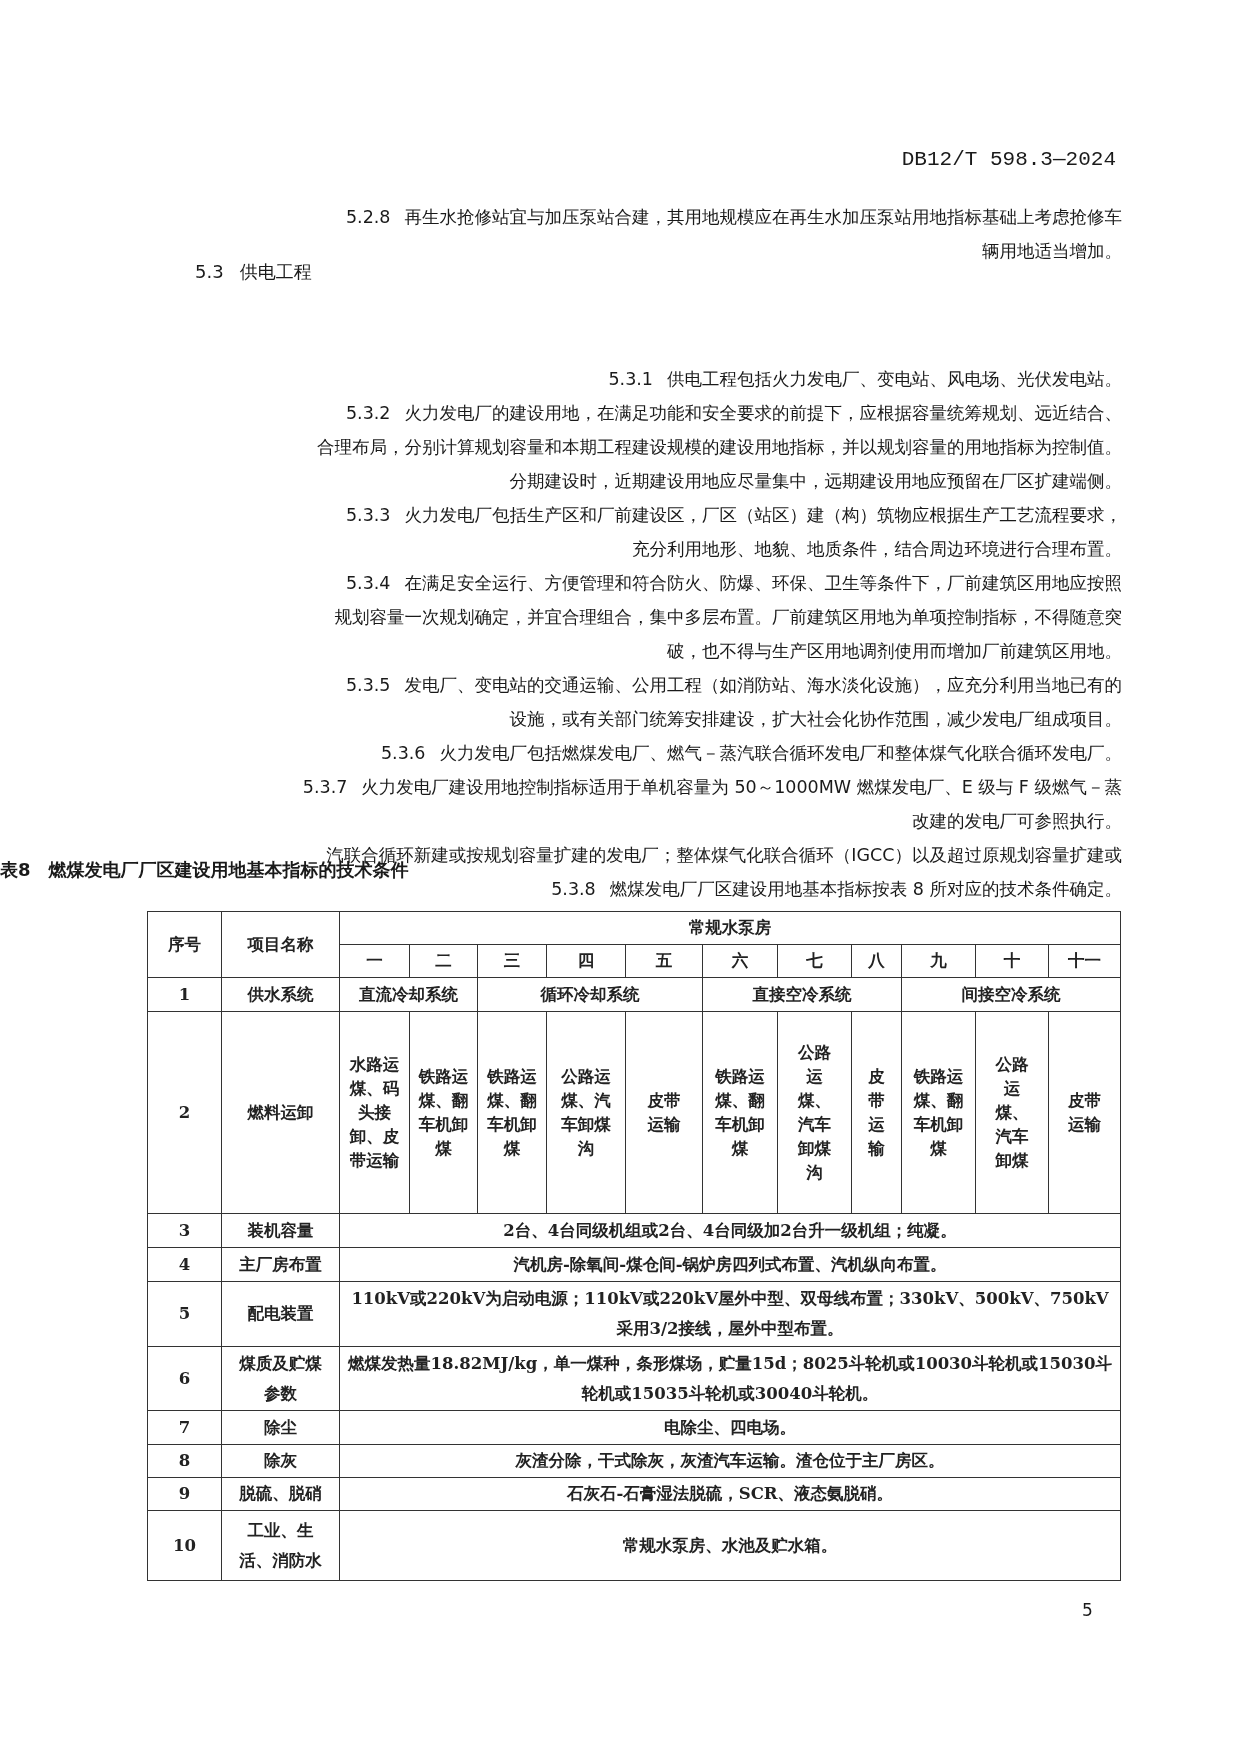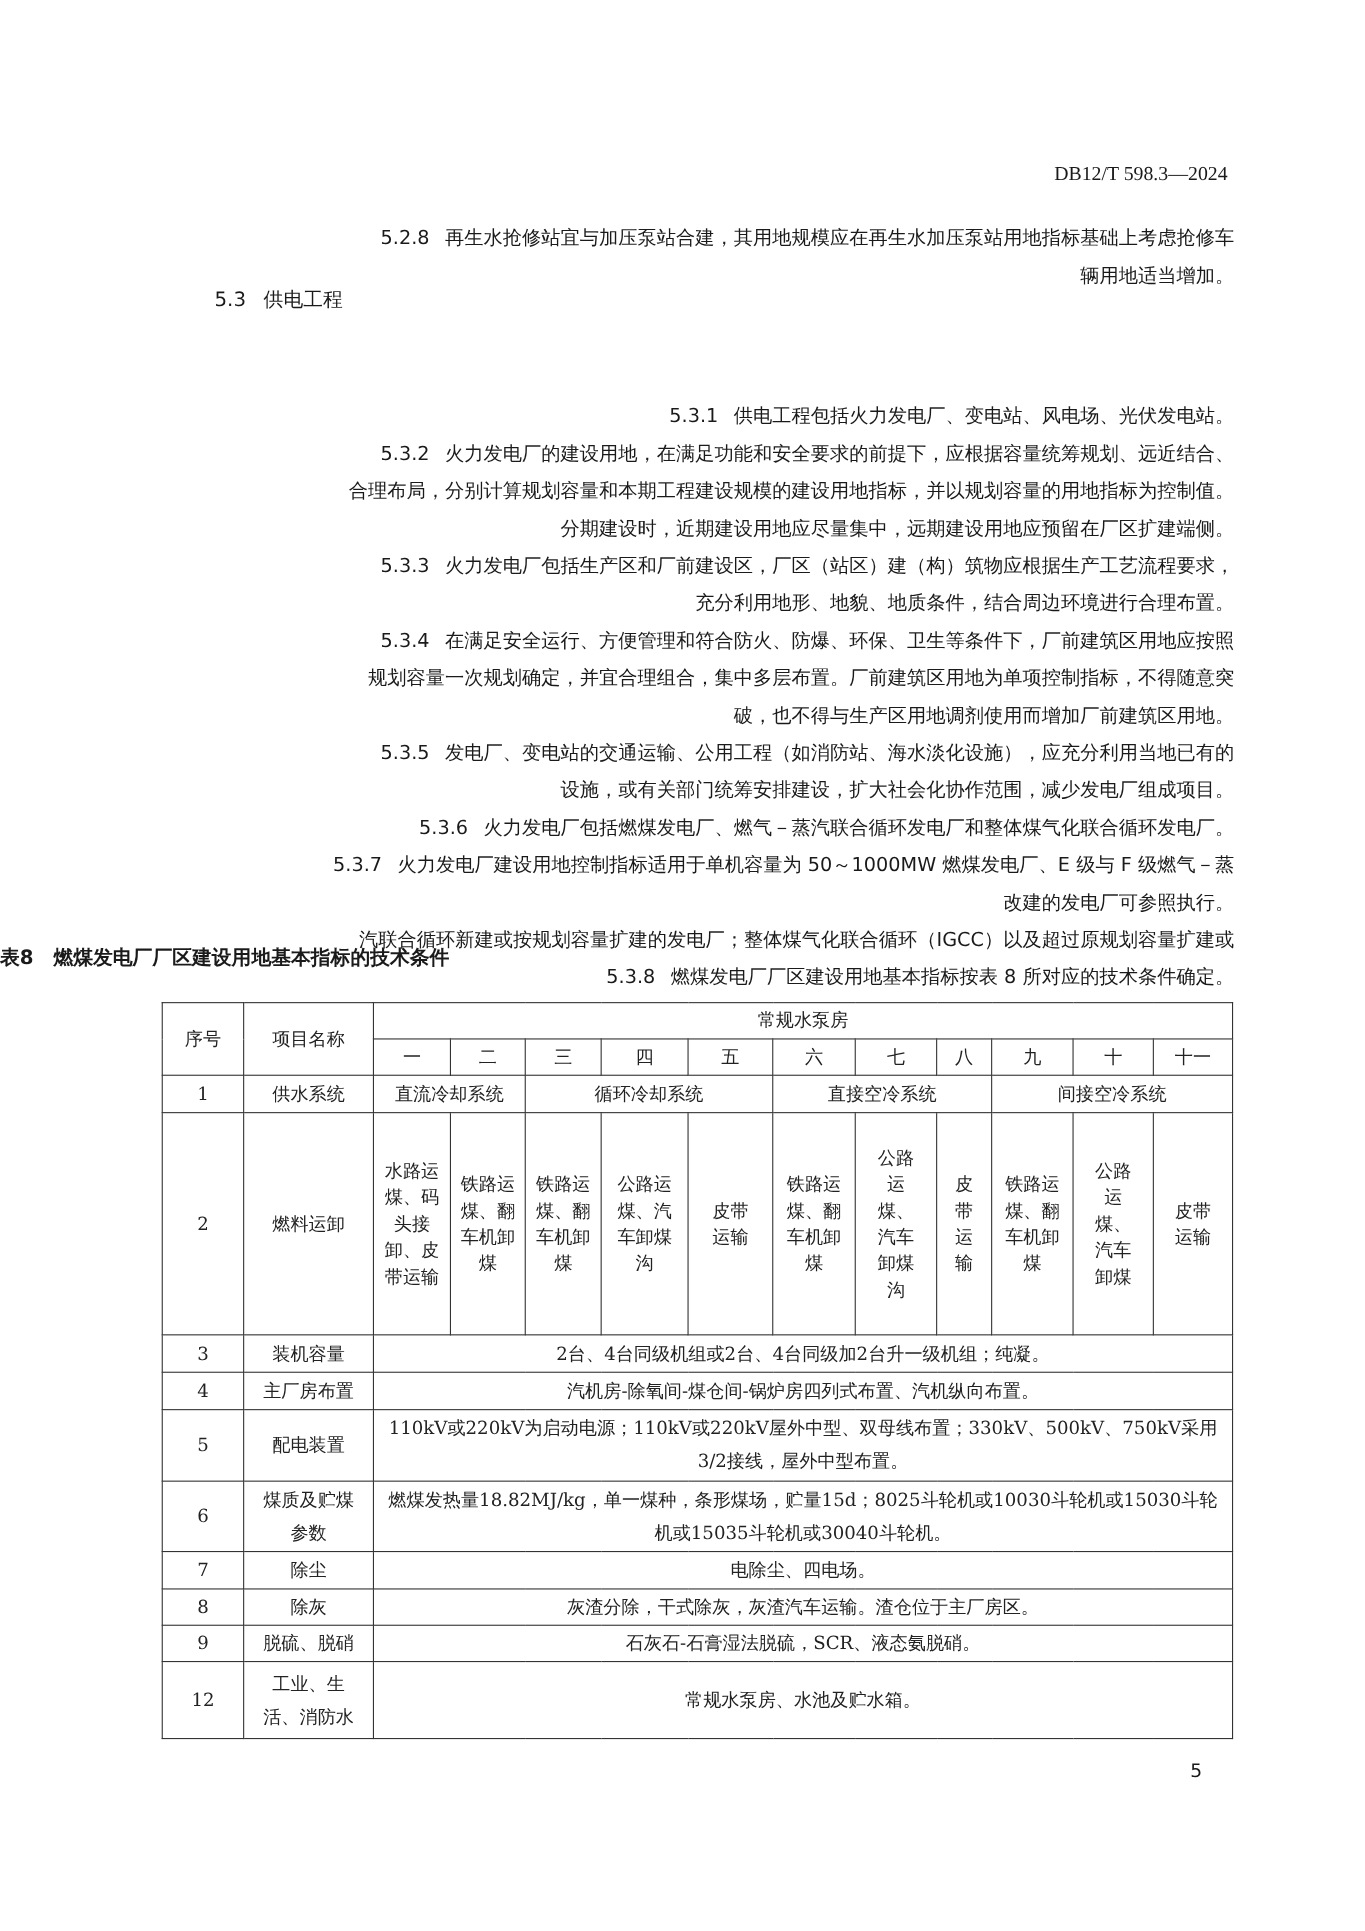--- a/index.html
+++ b/index.html
@@ -1,28 +1,28 @@
 <!DOCTYPE html>
 <html><head>
 <meta charset="utf-8">
 <style>
   html, body { margin: 0; padding: 0; background: #ffffff; }
   body { width: 1241px; height: 1755px; position: relative; overflow: hidden;
          font-family: "DejaVu Sans", "Liberation Sans", sans-serif; color: #1a1a1a; }
-  .std-code { position: absolute; top: 148px; right: 125px; font-size: 18px;
-              font-family: Liberation Serif, serif; letter-spacing: 0; }
+  .std-code { position: absolute; top: 148px; right: 125px; font-size: 21px;
+              font-family: Liberation Mono, monospace; letter-spacing: 0; }
   .para { position: absolute; left: 147px; width: 975px; font-size: 17.5px; line-height: 34px; }
   .para .num { display: inline-block; margin-right: 14px; }
   .line { white-space: nowrap; height: 34px; text-align: right; }
   .section-head { position: absolute; left: 147px; top: 260px; font-size: 18px; margin-left: 48px; }
   .section-head .num { margin-right: 16px; }
   .table-title { position: absolute; top: 858px; left: 0; width: 1241px; 
                  font-size: 18px; font-weight: bold; }
   table.spec { position: absolute; left: 147px; top: 911px; width: 973px; border-collapse: collapse;
-               table-layout: fixed; font-size: 16.5px; font-family: "DejaVu Serif", "Liberation Serif", serif; }
+               table-layout: fixed; font-size: 16.5px; font-family: "DejaVu Serif", "Liberation Serif", serif; font-weight: bold; }
   table.spec td { border: 1.5px solid #333; text-align: center; vertical-align: middle; padding: 0 2px;
                   line-height: 24px; color: #222; }
   table.spec td.wrap { word-break: break-all; }
   .page-num { position: absolute; top: 1600px; left: 1082px; font-size: 17px; }
 </style>
 </head>
 <body>
 
 <div class="std-code">DB12/T 598.3—2024</div>
 
@@ -150,20 +150,20 @@
     <td>8</td>
     <td>除灰</td>
     <td colspan="11">灰渣分除，干式除灰，灰渣汽车运输。渣仓位于主厂房区。</td>
   </tr>
   <tr style="height:33px">
     <td>9</td>
     <td>脱硫、脱硝</td>
     <td colspan="11">石灰石-石膏湿法脱硫，SCR、液态氨脱硝。</td>
   </tr>
   <tr style="height:70px">
-    <td>12</td>
+    <td>10</td>
     <td style="line-height:30px;padding:0 10px">工业、生活、消防水</td>
     <td colspan="11">常规水泵房、水池及贮水箱。</td>
   </tr>
 </tbody>
   </table>
 
 <div class="page-num">5</div>
 
 </body></html>

